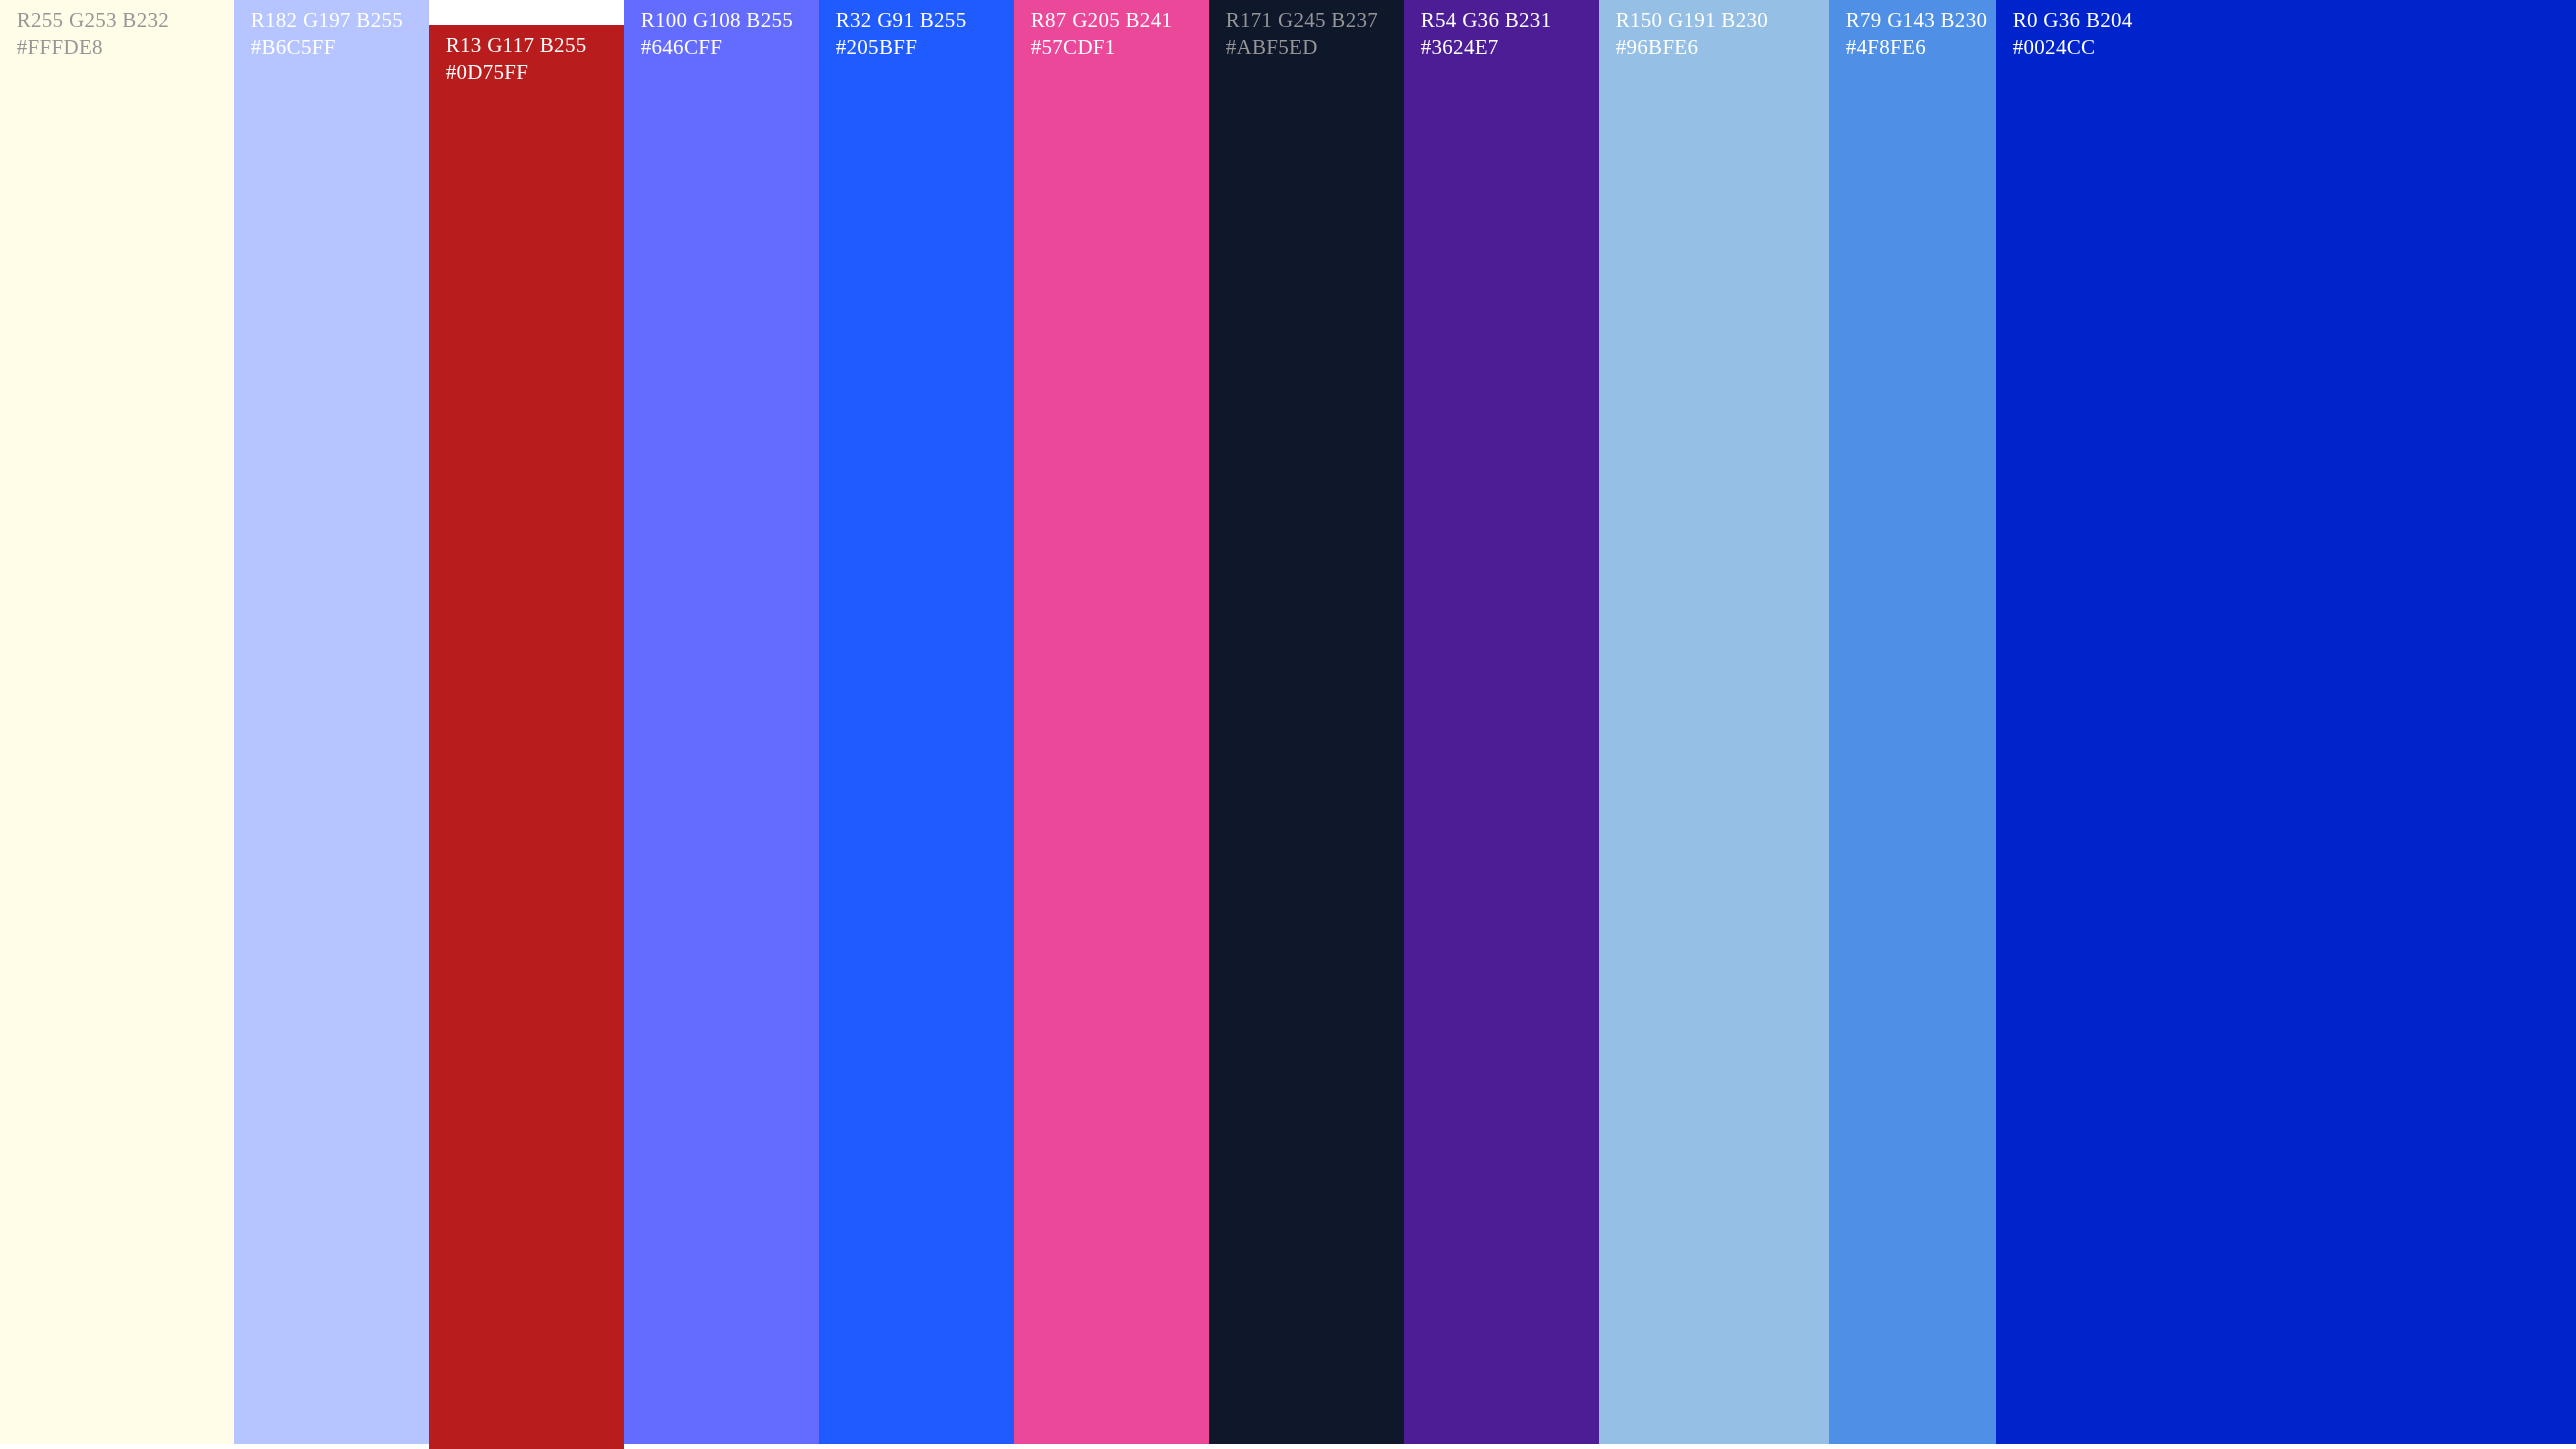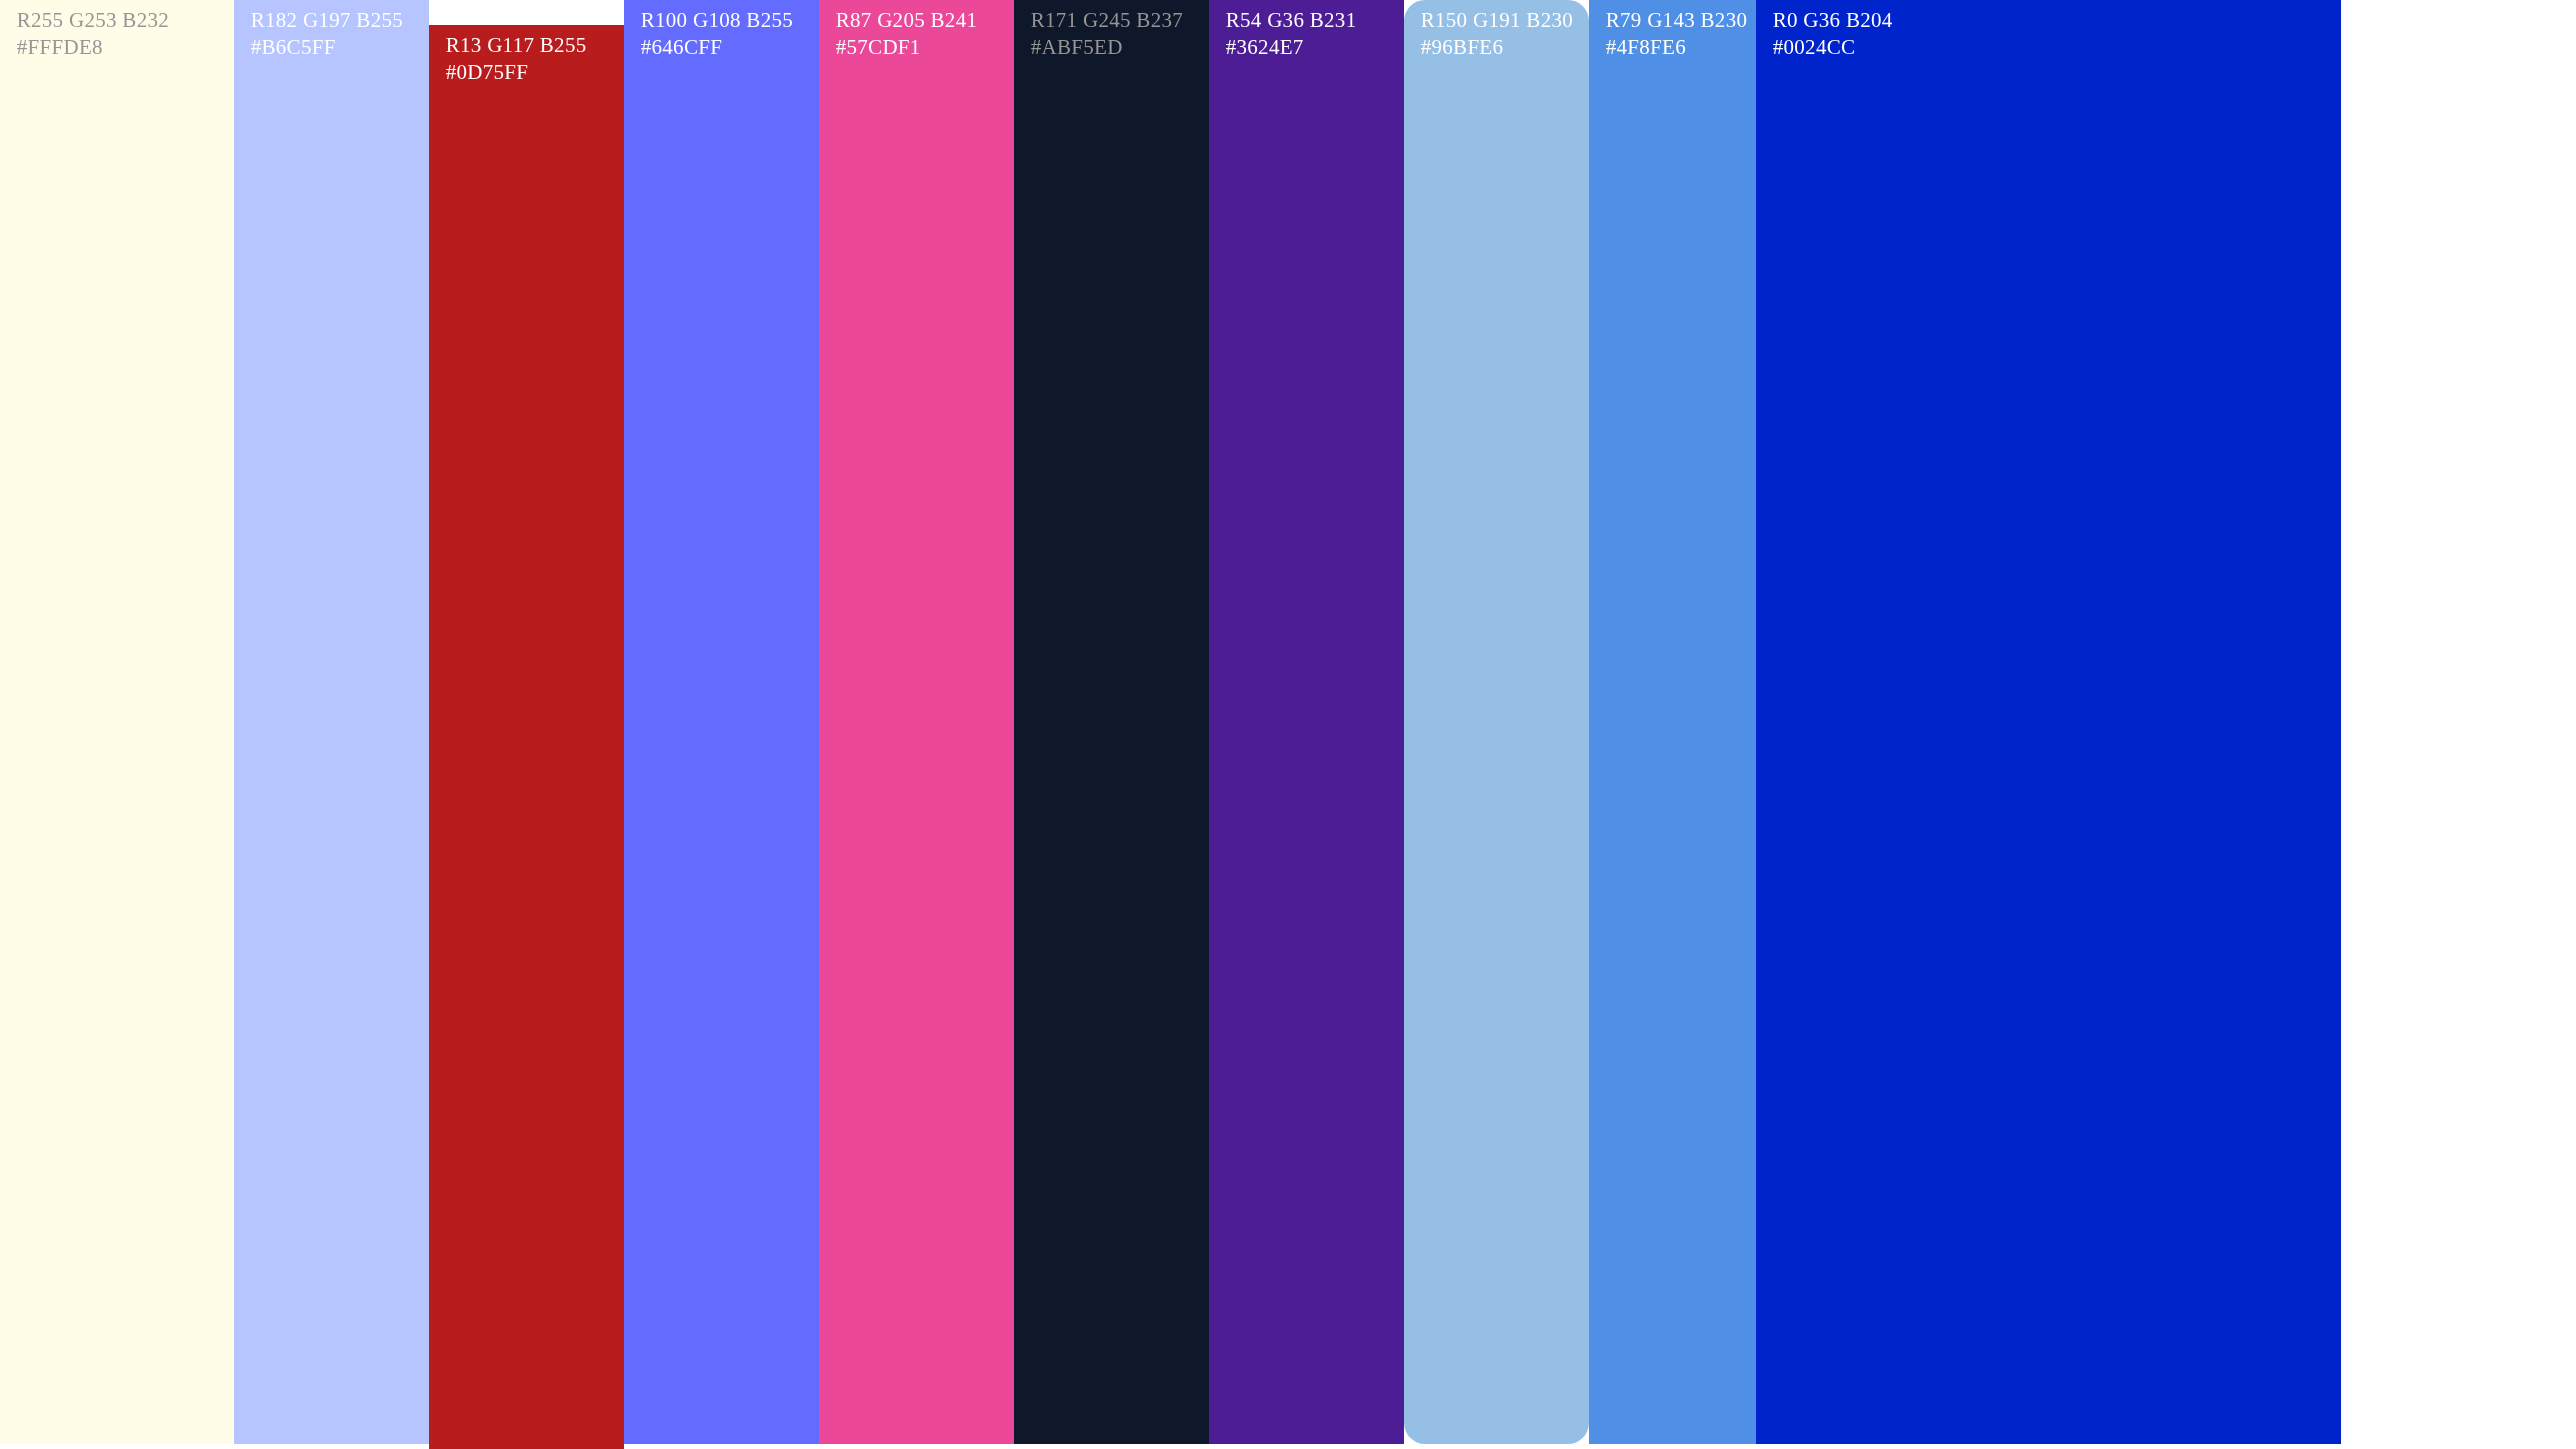--- a/index.html
+++ b/index.html
@@ -72,39 +72,45 @@
         <span class="swatch-rgb">R13 G117 B255</span>
         <span class="swatch-hex">#0D75FF</span>
       </div>
     </div>
     <div class="swatch" style="width: 195px; background: rgb(100, 108, 255);">
       <div class="swatch-labels" style="color: rgb(255, 255, 255);">
         <span class="swatch-rgb">R100 G108 B255</span>
         <span class="swatch-hex">#646CFF</span>
       </div>
     </div>
+    <div class="swatch" style="width: 195px; background: rgb(32, 91, 255);">
+      <div class="swatch-labels" style="color: rgb(255, 255, 255);">
+        <span class="swatch-rgb">R32 G91 B255</span>
+        <span class="swatch-hex">#205BFF</span>
+      </div>
+    </div>
     <div class="swatch" style="width: 195px; background: #ec4899;">
       <div class="swatch-labels" style="color: rgb(255, 255, 255);">
         <span class="swatch-rgb">R87 G205 B241</span>
         <span class="swatch-hex">#57CDF1</span>
       </div>
     </div>
     <div class="swatch" style="width: 195px; background: #0f172a;">
       <div class="swatch-labels" style="color: rgb(150, 150, 150);">
         <span class="swatch-rgb">R171 G245 B237</span>
         <span class="swatch-hex">#ABF5ED</span>
       </div>
     </div>
     <div class="swatch" style="width: 195px; background: #4c1d95;">
       <div class="swatch-labels" style="color: rgb(255, 255, 255);">
         <span class="swatch-rgb">R54 G36 B231</span>
         <span class="swatch-hex">#3624E7</span>
       </div>
     </div>
-    <div class="swatch" style="width: 185px; background: rgb(150, 191, 230); border-radius: 21px;">
+    <div class="swatch" style="width: 230px; background: rgb(150, 191, 230);">
       <div class="swatch-labels" style="color: rgb(255, 255, 255);">
         <span class="swatch-rgb">R150 G191 B230</span>
         <span class="swatch-hex">#96BFE6</span>
       </div>
     </div>
     <div class="swatch" style="width: 167px; background: rgb(79, 143, 230);">
       <div class="swatch-labels" style="color: rgb(255, 255, 255);">
         <span class="swatch-rgb">R79 G143 B230</span>
         <span class="swatch-hex">#4F8FE6</span>
       </div>

